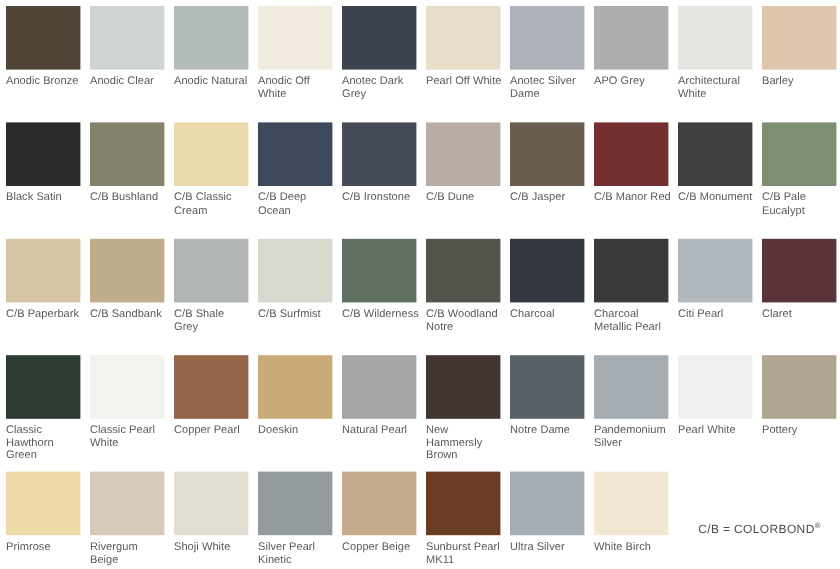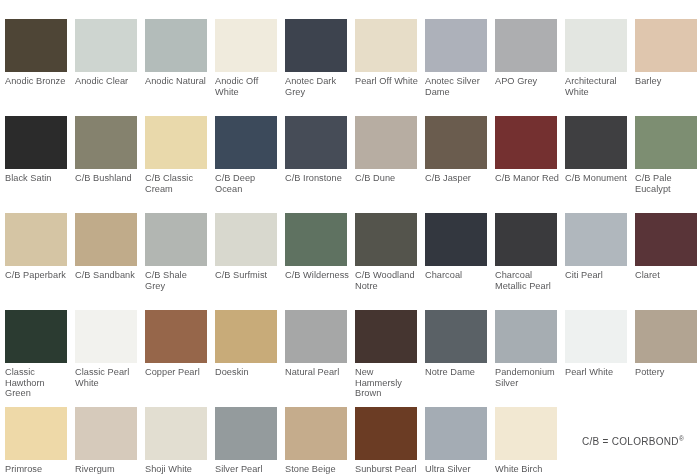--- a/index.html
+++ b/index.html
@@ -12,21 +12,21 @@
     width: 700px;
     height: 474px;
     font-family: "Liberation Sans", sans-serif;
     color: #58595b;
     overflow: hidden;
   }
   #chart {
     position: relative;
     width: 700px;
     height: 474px;
-    padding: 19px 0 0 5px;
+    padding: 5px 0 0 5px;
   }
   .swatch-grid {
     display: grid;
     grid-template-columns: repeat(10, 70px);
     grid-auto-rows: 97px;
     column-gap: 0px;
     row-gap: 0px;
   }
   .swatch-cell {
     width: 70px;
@@ -239,21 +239,21 @@
       <div class="swatch-cell">
         <span class="swatch-chip" style="background: rgb(226, 222, 209);"></span>
         <span class="swatch-label">Shoji White</span>
       </div>
       <div class="swatch-cell">
         <span class="swatch-chip" style="background: rgb(148, 155, 157);"></span>
         <span class="swatch-label">Silver Pearl Kinetic</span>
       </div>
       <div class="swatch-cell">
         <span class="swatch-chip" style="background: rgb(197, 172, 140);"></span>
-        <span class="swatch-label">Stone Beige</span>
+        <span class="swatch-label">Copper Beige</span>
       </div>
       <div class="swatch-cell">
         <span class="swatch-chip" style="background: rgb(107, 60, 36);"></span>
         <span class="swatch-label">Sunburst Pearl MK11</span>
       </div>
       <div class="swatch-cell">
         <span class="swatch-chip" style="background: rgb(164, 172, 180);"></span>
         <span class="swatch-label">Ultra Silver</span>
       </div>
       <div class="swatch-cell">

